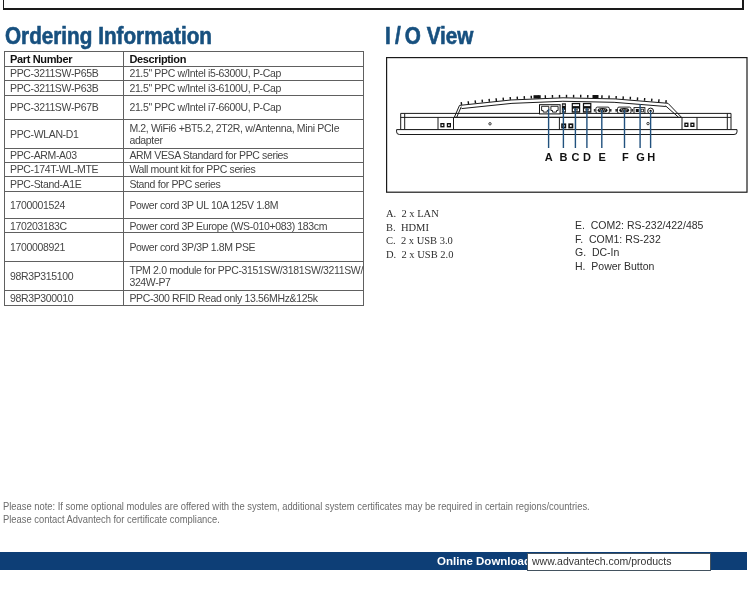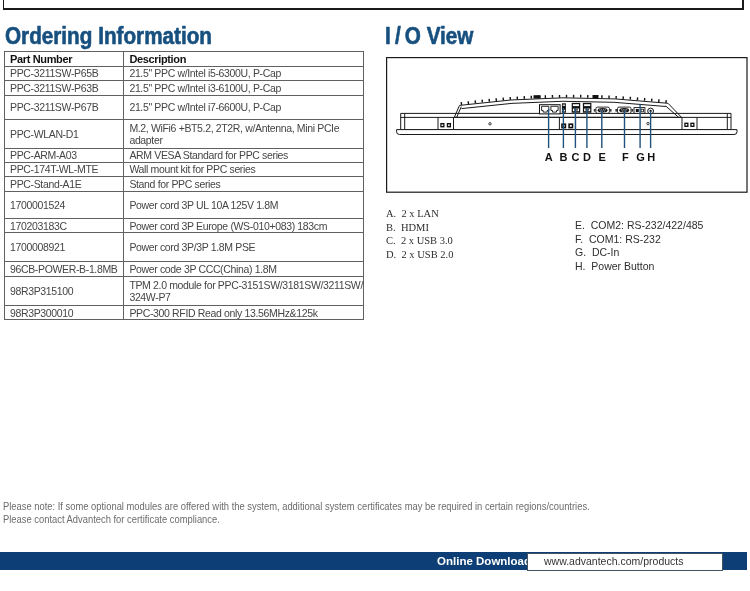--- a/index.html
+++ b/index.html
@@ -65,24 +65,20 @@
         <td>1700001524</td>
         <td>Power cord 3P UL 10A 125V 1.8M</td>
       </tr>
   <tr style="height:14.6px;padding-left:24px;">
         <td>170203183C</td>
         <td>Power cord 3P Europe (WS-010+083) 183cm</td>
       </tr>
   <tr style="height:29px;">
         <td>1700008921</td>
         <td>Power cord 3P/3P 1.8M PSE</td>
-      </tr>
-  <tr style="height:14.6px;">
-        <td>96CB-POWER-B-1.8MB</td>
-        <td>Power code 3P CCC(China) 1.8M</td>
       </tr>
   <tr style="height:28.8px;">
         <td>98R3P315100</td>
         <td><span style="white-space:nowrap">TPM 2.0 module for PPC-3151SW/3181SW/3211SW/</span><br>324W-P7</td>
       </tr>
   <tr style="height:14.6px;">
         <td>98R3P300010</td>
         <td>PPC-300 RFID Read only 13.56MHz&amp;125k</td>
       </tr>
 </tbody>
@@ -252,13 +248,13 @@
 G.  DC-In
 H.  Power Button</div>
 
 <div class="abs" style="left:3px;top:500px;font-size:10.5px;color:#6c6c6c;line-height:12.5px;transform:scaleX(0.893);transform-origin:left top;white-space:pre;">Please note: If some optional modules are offered with the system, additional system certificates may be required in certain regions/countries.
 Please contact Advantech for certificate compliance.</div>
 
 <div class="abs" style="left:0;top:551.5px;width:746.5px;height:18.8px;background:#0d3e76;"></div>
 
 <div class="abs" style="left:8px;top:551.5px;width:523px;height:20px;color:#fff;font-weight:bold;font-size:11.5px;line-height:18.8px;text-align:right;">Online Download</div>
 
-<div class="abs" style="left:527px;top:553px;width:178px;height:15.6px;background:#fff;border:1px solid #43525f;font-size:10.5px;color:#333;line-height:15.6px;padding-left:16px;">www.advantech.com/products</div>
+<div class="abs" style="left:527px;top:553px;width:178px;height:15.6px;background:#fff;border:1px solid #43525f;font-size:10.5px;color:#333;line-height:15.6px;padding-left:4px;">www.advantech.com/products</div>
 
 </body></html>

